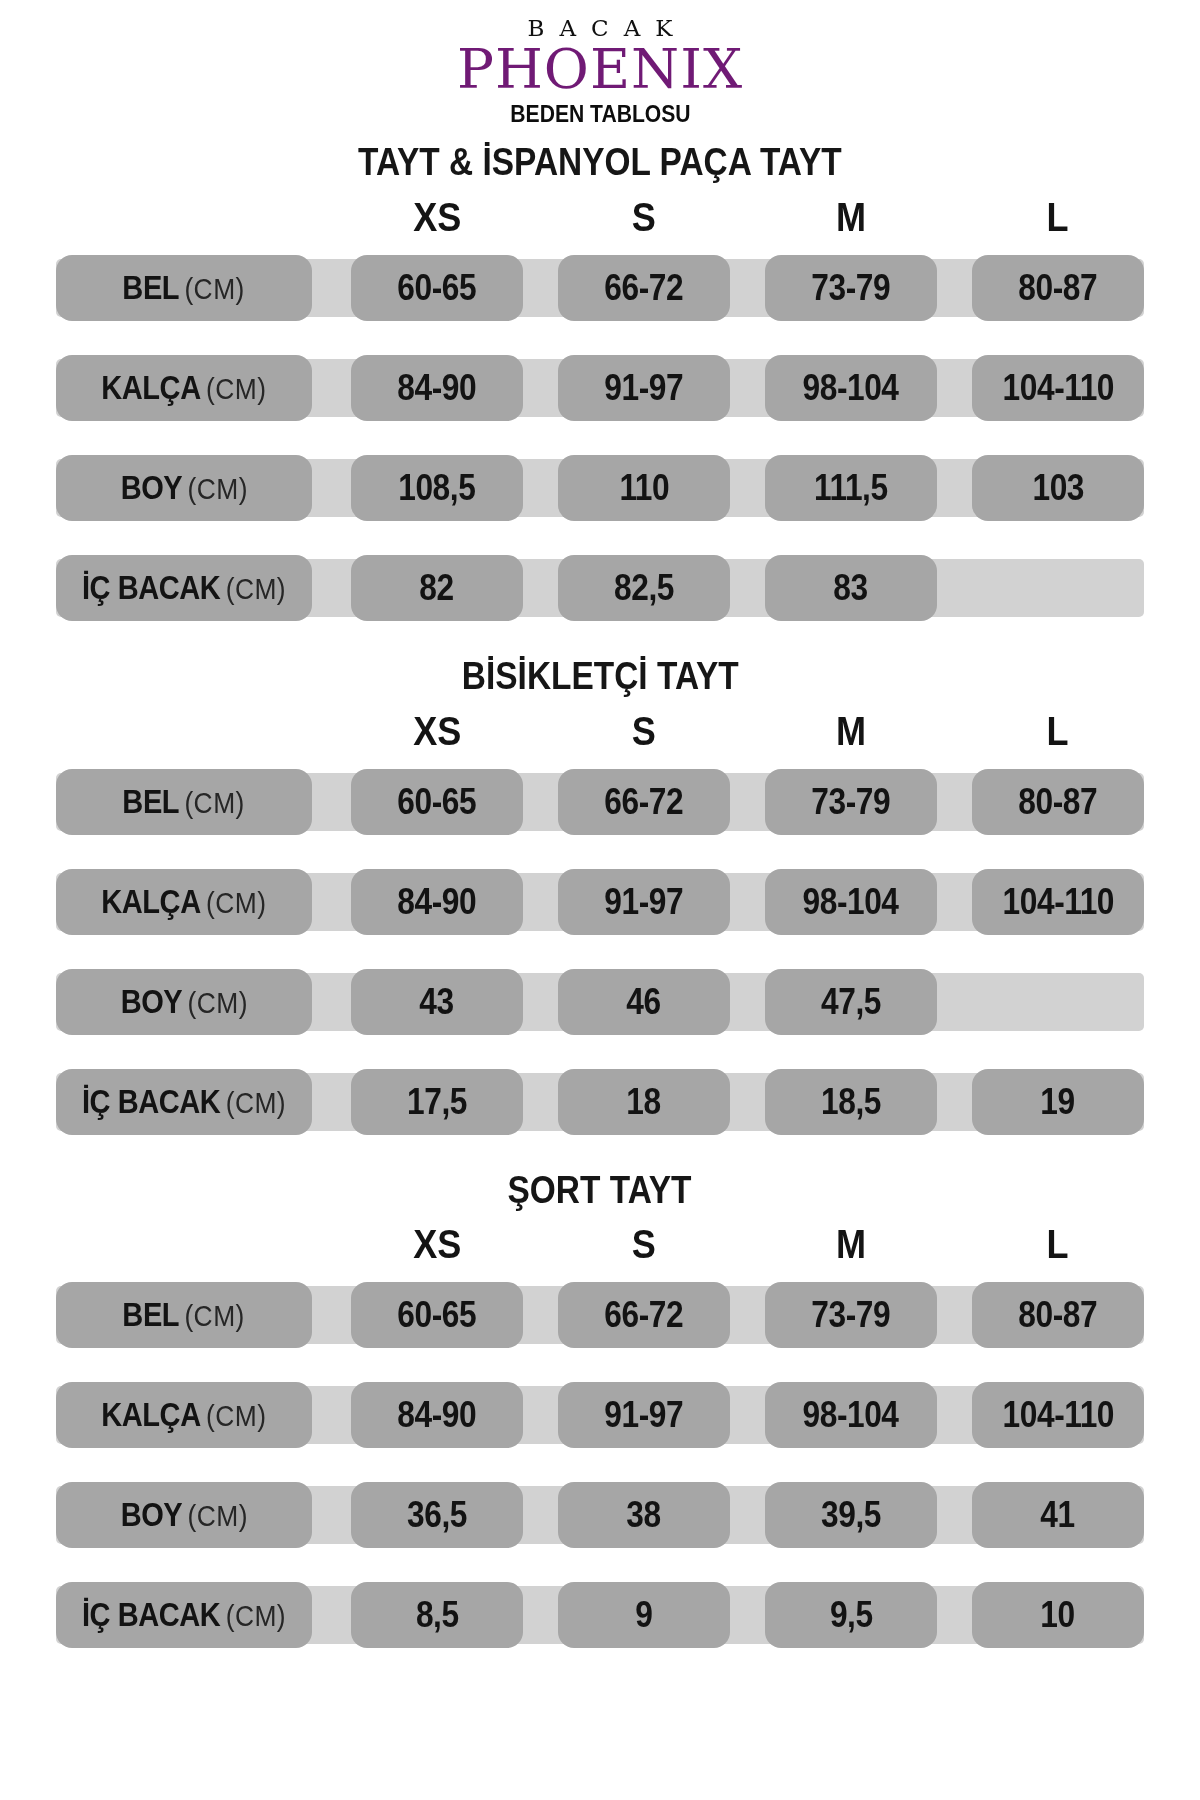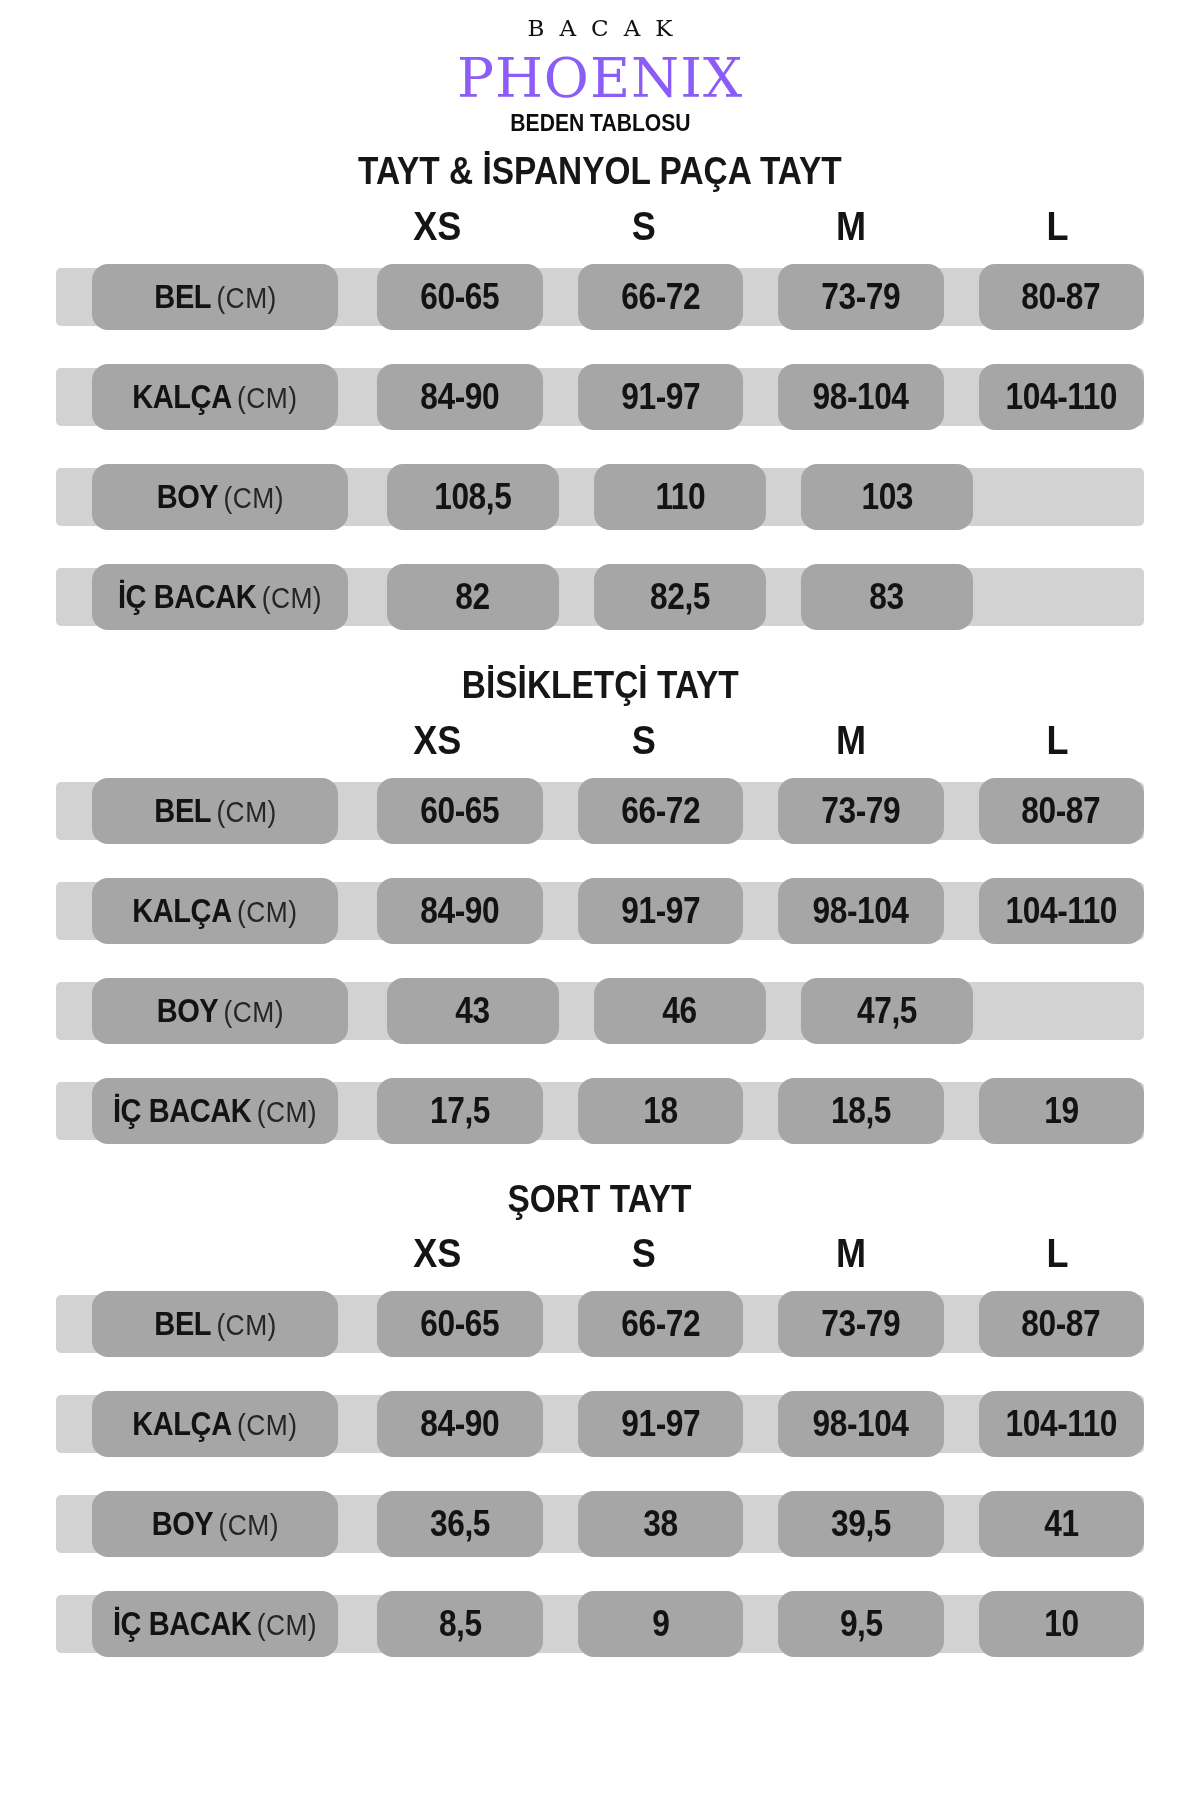--- a/index.html
+++ b/index.html
@@ -15,39 +15,39 @@
   
   .brand { text-align:center; }
   .brand-top {
     font-family:"DejaVu Serif", serif;
     font-size:23px; letter-spacing:15px; text-indent:15px;
     color:#101010; line-height:1.1;
   }
   .brand-main {
     font-family:"DejaVu Serif", serif;
     font-size:55px; letter-spacing:1px; line-height:1.0;
-    margin-top:10px; color:#8b5cf6;
+    margin-top:1px; color:#701a75;
   }
   .brand-sub {
     font-size:24px; font-weight:700; letter-spacing:0px;
     margin-top:3px; color:#0d0d0d;
   }
   .cond { display:inline-block; transform:scaleX(.88); transform-origin:center; white-space:nowrap; }
 
   
   .section-title {
     text-align:center; font-size:38px; font-weight:700;
     margin-top:13px; line-height:1.15; color:#161616;
   }
   .size-header { display:flex; padding-left:295px; margin-top:12px; margin-bottom:17px; }
   .size-col { width:172px; text-align:center; font-size:41px; font-weight:700; line-height:1.0; }
   .size-col + .size-col { margin-left:35px; }
 
   
-  .row { position:relative; height:66px; margin-bottom:34px; display:flex;padding-left:36px; }
+  .row { position:relative; height:66px; margin-bottom:34px; display:flex; }
   .row-stripe {
     position:absolute; left:0; right:0; top:4px; bottom:4px;
     background:#d2d2d2; border-radius:5px;
   }
   .cell {
     position:relative; background:#a6a6a6; border-radius:16px;
     display:flex; align-items:center; justify-content:center; height:100%;
   }
   .label-cell { width:256px; margin-right:39px; }
   .value-cell { width:172px; }
@@ -121,20 +121,23 @@
       <div class="cell label-cell">
         <span class="label-text cond"><span class="lbl">BOY</span><span class="unit">(CM)</span></span>
       </div>
       <div class="cell value-cell">
           <span class="num cond">108,5</span>
         </div>
       <div class="cell value-cell">
           <span class="num cond">110</span>
         </div>
       <div class="cell value-cell">
+          <span class="num cond">111,5</span>
+        </div>
+      <div class="cell value-cell">
           <span class="num cond">103</span>
         </div>
     </div>
 
     <div class="row">
       <div class="row-stripe"></div>
       <div class="cell label-cell">
         <span class="label-text cond"><span class="lbl">İÇ BACAK</span><span class="unit">(CM)</span></span>
       </div>
       <div class="cell value-cell">

